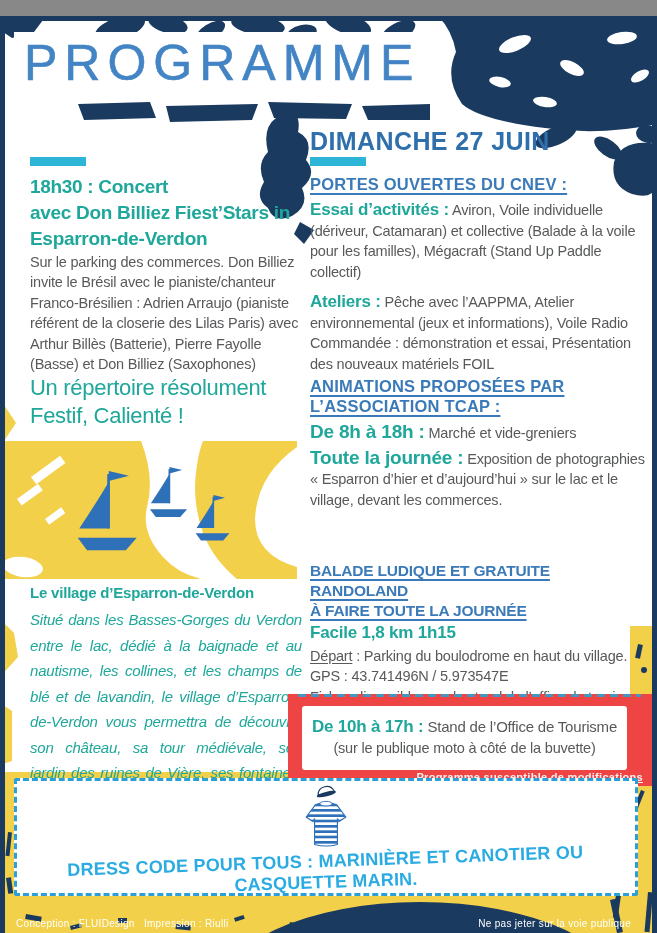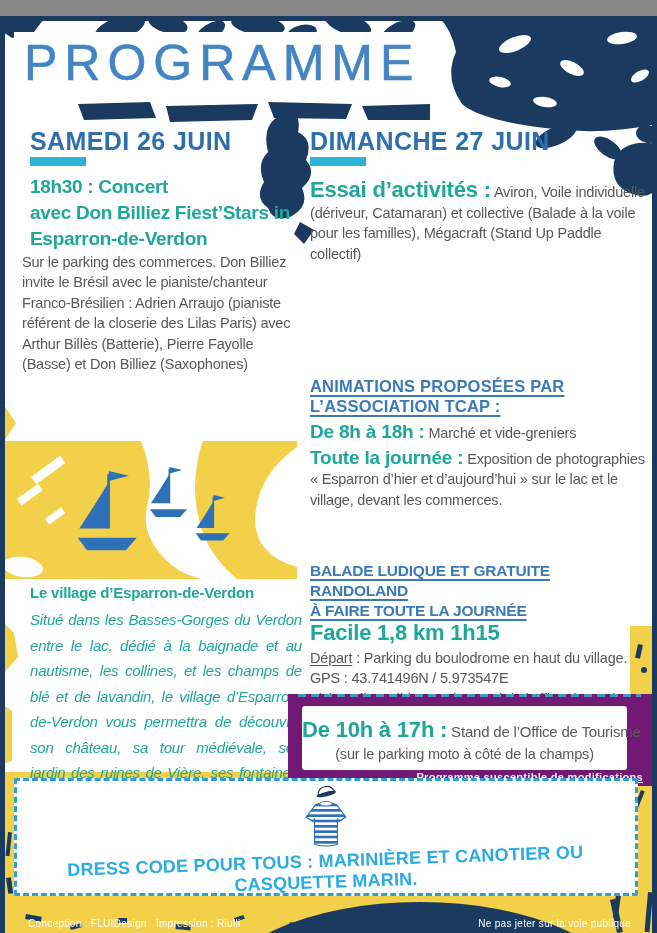--- a/index.html
+++ b/index.html
@@ -32,45 +32,45 @@
 
   
   .col-right{width:340px;}
   .section-link{
     margin:0;font-size:16.5px;font-weight:bold;color:#3b7ab8;letter-spacing:.2px;
     text-decoration:underline;text-underline-offset:3px;text-decoration-thickness:1.5px;
     white-space:pre-line;line-height:20px;
   }
   .section-link.small{font-size:15.5px;letter-spacing:-.2px;}
   .rc-item{margin:0;font-size:14.5px;line-height:20.5px;color:#58595b;letter-spacing:-.2px;}
-  .lbl{font-size:22px;font-weight:bold;color:#1ea79a;letter-spacing:-.2px;}
+  .lbl{font-size:17px;font-weight:bold;color:#1ea79a;letter-spacing:-.2px;}
   .lbl.big{font-size:19px;}
   .u{text-decoration:underline;text-underline-offset:2px;}
   .mt6{margin-top:6px;} .mt10{margin-top:10px;} .mt4{margin-top:4px;} .mt2{margin-top:2px;}
 
   
-  .office-panel{left:288px;top:678px;width:369px;height:92px;background:#701a75;z-index:2;}
+  .office-panel{left:288px;top:678px;width:369px;height:92px;background:#ef4444;z-index:2;}
   .office-dashes{position:absolute;top:0;left:10px;right:16px;height:3px;
     background:repeating-linear-gradient(90deg,#4896be 0 8px,transparent 8px 13px);}
   .office-box{position:absolute;left:14px;right:30px;top:12px;bottom:16px;background:#fff;border-radius:3px;text-align:center;}
   .office-line1{margin-top:11px;white-space:nowrap;color:#58595b;font-size:15px;letter-spacing:-.2px;}
   .office-line2{margin-top:3px;color:#58595b;font-size:14.5px;letter-spacing:-.2px;}
   .disclaimer{position:absolute;right:14px;bottom:3px;font-size:11px;font-weight:bold;color:rgba(255,255,255,.92);letter-spacing:.3px;text-decoration:underline;}
 
   
   .bottom-band{left:0;top:756px;width:657px;height:177px;background:#f2d04a;z-index:1;}
   .dress-box{
     left:14px;top:762px;width:624px;height:118px;background:#fff;
     border:3px dashed #2d9fd8;border-radius:2px;z-index:5;box-sizing:border-box;
     display:flex;flex-direction:column;align-items:center;
   }
   .dress-text{margin-top:2px;font-size:18px;font-weight:bold;color:#2aabe2;letter-spacing:.2px;
     transform:rotate(-2deg);text-align:center;width:96%;}
   .footer{position:absolute;top:902px;left:0;width:657px;z-index:8;color:#fff;font-size:10px;letter-spacing:.3px;}
-  .footer .left{position:absolute;left:28px;top:0;}
+  .footer .left{position:absolute;left:16px;top:0;}
   .footer .right{position:absolute;right:26px;top:0;}
 
   
   .sail-block{left:5px;top:425px;width:292px;height:138px;background:#f2d04a;z-index:1;}
   .right-strip{left:630px;top:610px;width:27px;height:70px;background:#f2d04a;z-index:1;}
 </style>
 </head>
 <body>
 
 <div class="page">
@@ -116,27 +116,28 @@
   <svg class="deco abs" style="left:0;top:355px;z-index:1" width="26" height="400" viewBox="0 0 26 400">
     <g fill="#f2d04a">
       <polygon points="0,28 16,52 0,76"></polygon>
       <polygon points="0,248 14,262 18,286 0,306"></polygon>
       <polygon points="0,332 12,340 12,390 0,394"></polygon>
     </g>
   </svg>
 
   <h1 class="poster-title">PROGRAMME</h1>
 
-  <h2 class="day-title abs" style="left:30px;top:112px;z-index:2">SAMEDI 26 JUIN</h2>
   <div class="day-bar abs" style="left:30px;top:141px;z-index:2"></div>
 
   <p class="event-title abs" style="left:30px;top:158px;width:292px;z-index:2">18h30 : Concert
 avec Don Billiez Fiest’Stars in
 Esparron-de-Verdon</p>
-  <p class="event-details abs" style="left:22px;top:236px;width:272px;z-index:2">Sur le parking des commerces. Don Billiez invite le Brésil avec le pianiste/chanteur Franco-Brésilien : Adrien Arraujo (pianiste référent de la closerie des Lilas Paris) avec Arthur Billès (Batterie), Pierre Fayolle (Basse) et Don Billiez (Saxophones)</p>
+  <p class="event-details abs" style="left:30px;top:236px;width:272px;z-index:2">Sur le parking des commerces. Don Billiez invite le Brésil avec le pianiste/chanteur Franco-Brésilien : Adrien Arraujo (pianiste référent de la closerie des Lilas Paris) avec Arthur Billès (Batterie), Pierre Fayolle (Basse) et Don Billiez (Saxophones)</p>
+  <p class="tagline abs" style="left:30px;top:358px;width:280px;z-index:2">Un répertoire résolument
+Festif, Calienté !</p>
 
   <div class="sail-block abs">
     <svg class="deco" width="292" height="138" viewBox="0 0 292 138" style="position:absolute;inset:0">
       <g fill="#ffffff">
         <path d="M136,0 Q150,36 142,66 Q136,92 158,116 Q172,132 196,138 L232,138 Q208,118 198,92 Q186,58 192,24 Q194,10 198,0 Z"></path>
         <path d="M292,6 Q252,34 250,78 Q250,114 292,126 Z"></path>
         <rect x="26" y="36" width="36" height="9" transform="rotate(-36 26 36)"></rect>
         <rect x="12" y="58" width="26" height="8" transform="rotate(-36 12 58)"></rect>
         <rect x="40" y="78" width="20" height="7" transform="rotate(-36 40 78)"></rect>
         <ellipse cx="18" cy="126" rx="20" ry="10" transform="rotate(8 18 126)"></ellipse>
@@ -162,21 +163,23 @@
     </svg>
   </div>
 
   <h3 class="village-title abs" style="left:30px;top:568px;z-index:2">Le village d’Esparron-de-Verdon</h3>
   <p class="village-text abs" style="left:30px;top:591px;width:272px;z-index:2">Situé dans les Basses-Gorges du Verdon entre le lac, dédié à la baignade et au nautisme, les collines, et les champs de blé et de lavandin, le village d’Esparron-de-Verdon vous permettra de découvrir, son château, sa tour médiévale, son jardin des ruines de Vière, ses fontaines, ses ruelles ombragées et ses maisons pittoresques.</p>
 
   <h2 class="day-title abs" style="left:310px;top:112px;z-index:2">DIMANCHE 27 JUIN</h2>
   <div class="day-bar abs" style="left:310px;top:141px;z-index:2"></div>
 
   <div class="col-right abs" style="left:310px;top:158px;z-index:2">
+    <p class="section-link">PORTES OUVERTES DU CNEV :</p>
     <p class="rc-item mt6"><span class="lbl">Essai d’activités :</span> <span>Aviron, Voile individuelle (dériveur, Catamaran) et collective (Balade à la voile pour les familles), Mégacraft (Stand Up Paddle collectif)</span></p>
+    <p class="rc-item mt10"><span class="lbl">Ateliers :</span> <span>Pêche avec l’AAPPMA, Atelier environnemental (jeux et informations), Voile Radio Commandée : démonstration et essai, Présentation des nouveaux matériels FOIL</span></p>
   </div>
 
   <div class="col-right abs" style="left:310px;top:360px;z-index:2">
     <p class="section-link">ANIMATIONS PROPOSÉES PAR
 L’ASSOCIATION TCAP :</p>
     <p class="rc-item mt6"><span class="lbl big">De 8h à 18h :</span> <span>Marché et vide-greniers</span></p>
     <p class="rc-item mt4"><span class="lbl big">Toute la journée :</span> <span>Exposition de photographies « Esparron d’hier et d’aujourd’hui » sur le lac et le village, devant les commerces.</span></p>
   </div>
 
   <div class="col-right abs" style="left:310px;top:545px;z-index:2">
@@ -194,21 +197,21 @@
           <rect x="8" y="18" width="5" height="14" transform="rotate(12 8 18)"></rect>
           <circle cx="14" cy="44" r="3"></circle>
         </g>
     </svg>
   </div>
 
   <div class="office-panel abs">
     <div class="office-dashes"></div>
     <div class="office-box">
       <div class="office-line1"><span class="lbl">De 10h à 17h :</span><span> Stand de l’Office de Tourisme</span></div>
-      <div class="office-line2">(sur le parking moto à côté de la champs)</div>
+      <div class="office-line2">(sur le publique moto à côté de la buvette)</div>
     </div>
     <svg class="deco abs" style="left:12px;bottom:2px" width="90" height="8" viewBox="0 0 90 8">
       <g fill="#1a3a5f">
           <rect x="0" y="2" width="16" height="4"></rect>
           <rect x="26" y="3" width="10" height="4"></rect>
           <rect x="60" y="2" width="14" height="4"></rect>
         </g>
     </svg>
     <div class="disclaimer">Programme susceptible de modifications</div>
   </div>

